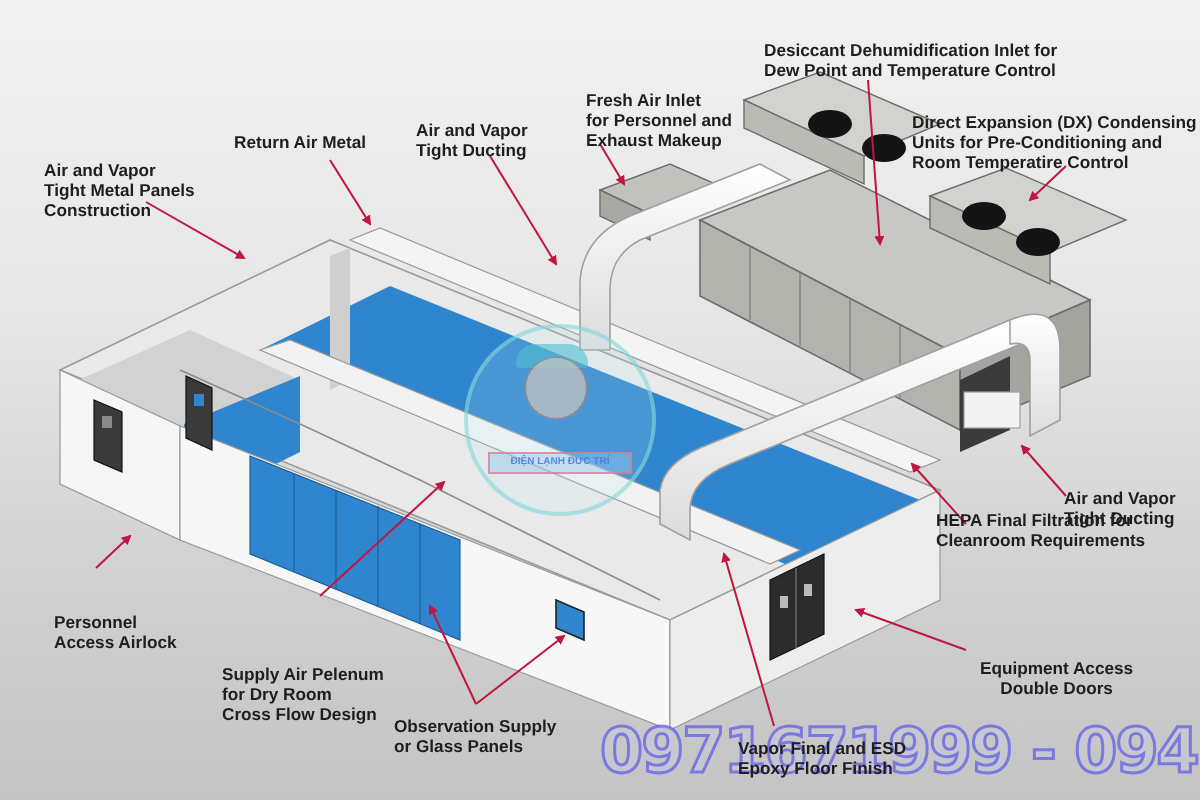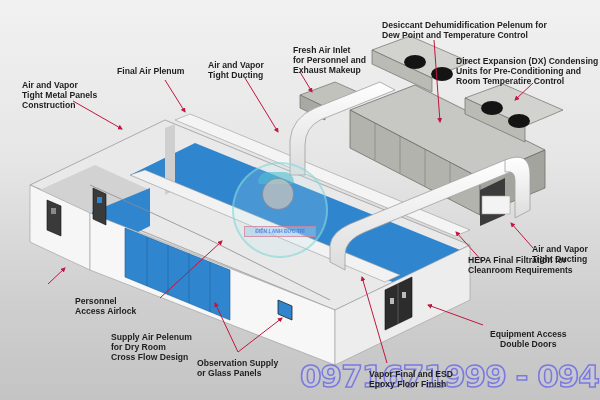--- a/index.html
+++ b/index.html
@@ -138,38 +138,38 @@
 </svg>
 
 <div class="logo"></div>
 <div class="logo-cap"></div>
 <div class="logo-face"></div>
 <div class="logo-text">ĐIỆN LẠNH ĐỨC TRÍ</div>
 
 <div class="label" style="left:22px;top:80px;">Air and Vapor
 Tight Metal Panels
 Construction</div>
-<div class="label" style="left:117px;top:66px;">Final Air Plenum</div>
+<div class="label" style="left:117px;top:66px;">Return Air Metal</div>
 <div class="label" style="left:208px;top:60px;">Air and Vapor
 Tight Ducting</div>
 <div class="label" style="left:276px;top:45px;margin-left:17px;">Fresh Air Inlet
 for Personnel and
 Exhaust Makeup</div>
-<div class="label" style="left:382px;top:20px;">Desiccant Dehumidification Pelenum for
+<div class="label" style="left:382px;top:20px;">Desiccant Dehumidification Inlet for
 Dew Point and Temperature Control</div>
 <div class="label" style="left:456px;top:56px;">Direct Expansion (DX) Condensing
 Units for Pre-Conditioning and
 Room Temperatire Control</div>
 <div class="label" style="left:532px;top:244px;">Air and Vapor
 Tight Ducting</div>
 <div class="label" style="left:468px;top:255px;">HEPA Final Filtration for
 Cleanroom Requirements</div>
 <div class="label" style="left:490px;top:329px;text-align:center;">Equipment Access
 Double Doors</div>
-<div class="label" style="left:27px;top:296px;margin-left:48px;">Personnel
+<div class="label" style="left:27px;top:306px;">Personnel
 Access Airlock</div>
 <div class="label" style="left:111px;top:296px;margin-top:36px;">Supply Air Pelenum
 for Dry Room
 Cross Flow Design</div>
 <div class="label" style="left:197px;top:358px;">Observation Supply
 or Glass Panels</div>
 
 <div class="watermark">0971671999 - 0948826226</div>
 <div class="label" style="left:369px;top:369px;">Vapor Final and ESD
 Epoxy Floor Finish</div>

